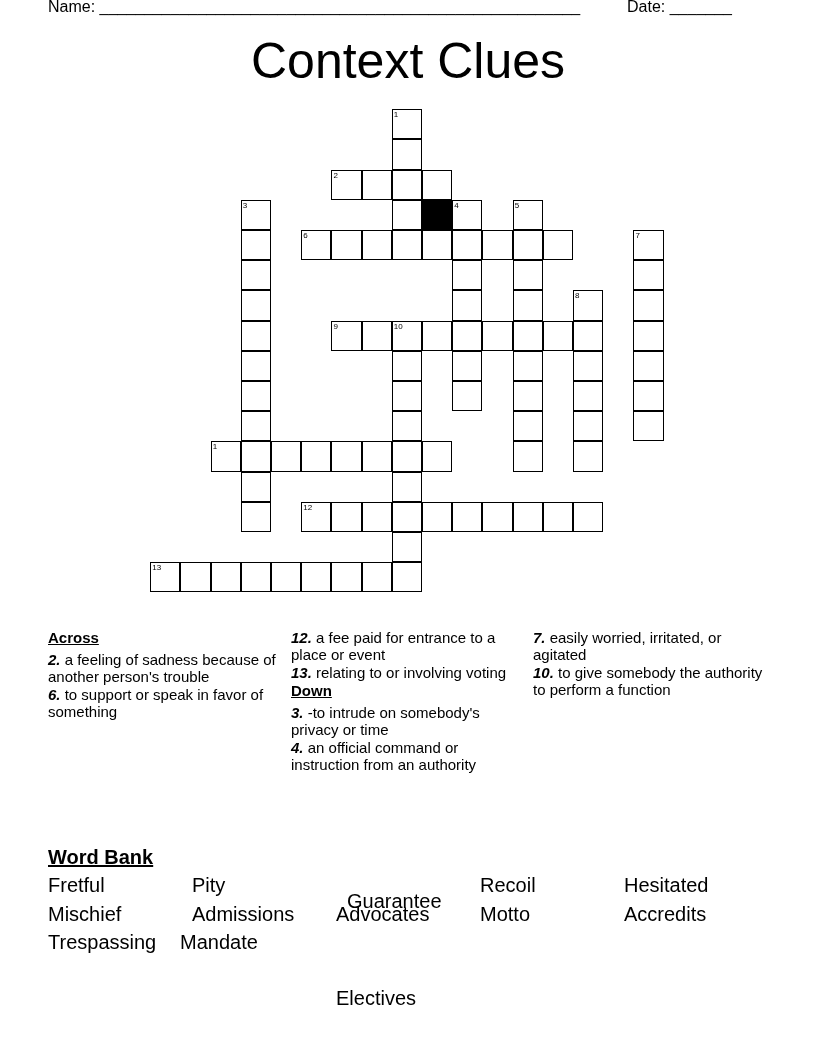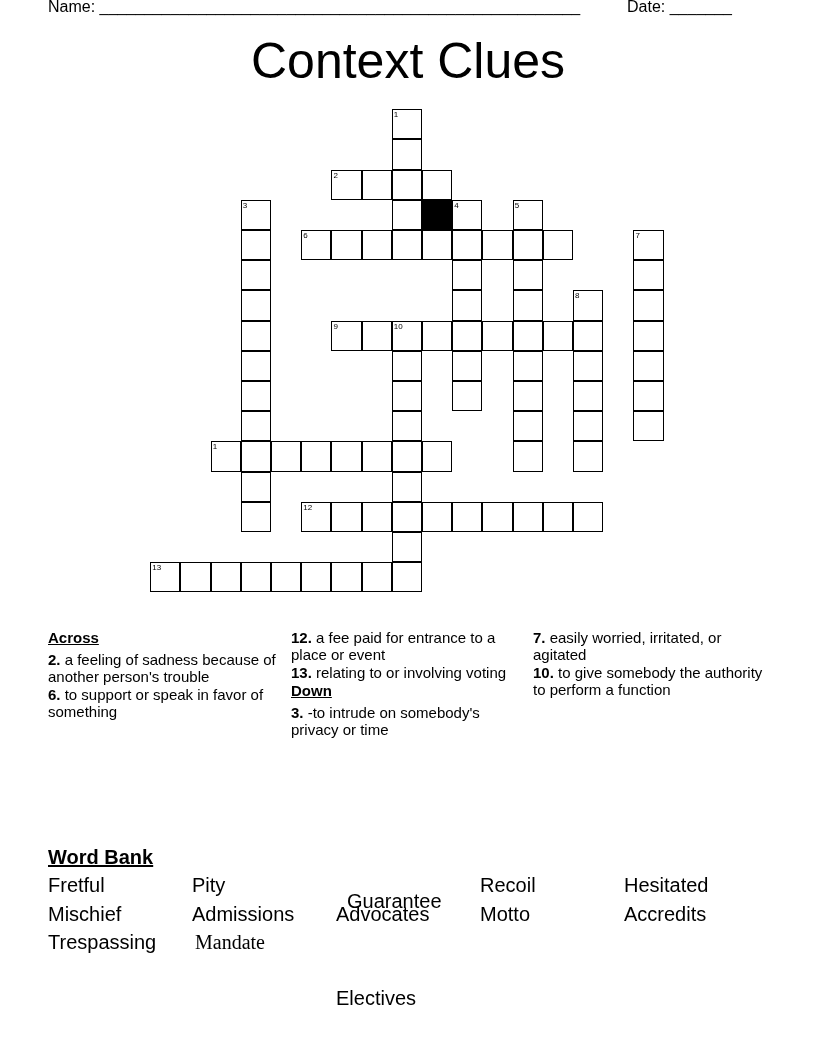--- a/index.html
+++ b/index.html
@@ -8,21 +8,21 @@
   .header-line .name-label { position:absolute; left:0; }
   .header-line .date-label { position:absolute; left:579px; }
   .title { position:absolute; top:32px; left:0; width:816px; text-align:center; font-size:50px; }
   .grid { position:absolute; left:151px; top:110px; width:520px; height:490px; }
   .cell { position:absolute; width:30.2px; height:30.2px; box-sizing:border-box; border:1.5px solid #000; background:#fff; margin-left:-0.75px; margin-top:-0.75px; }
   .cell.black { background:#000; }
   .cell .num { position:absolute; left:1px; top:0px; font-size:8px; line-height:9px; }
   .clues { position:absolute; top:629px; font-size:15px; line-height:17px; }
   .clues .heading { font-weight:bold; text-decoration:underline; margin-bottom:5px; }
   .clues .clue { margin-bottom:1px; }
-  .clues .clue b { font-weight:bold; }
+  .clues .clue b { font-weight:bold;font-style:italic; }
   .wb-title { position:absolute; left:48px; top:846px; font-size:20px; font-weight:bold; text-decoration:underline; }
   .wb-word { position:absolute; font-size:20px; }
 </style>
 </head>
 <body>
 
 <div class="header-line">
   <span class="name-label">Name: ______________________________________________________</span>
   <span class="date-label">Date: _______</span>
 </div>
@@ -154,35 +154,36 @@
   <div class="heading">Across</div>
   <div class="clue"><b>2.</b><span> a feeling of sadness because of another person's trouble</span></div>
   <div class="clue"><b>6.</b><span> to support or speak in favor of something</span></div>
 </div>
 
 <div class="clues" style="left:291px; width:225px;">
   <div class="clue"><b>12.</b><span> a fee paid for entrance to a place or event</span></div>
   <div class="clue"><b>13.</b><span> relating to or involving voting</span></div>
   <div class="heading">Down</div>
   <div class="clue"><b>3.</b><span> -to intrude on somebody's privacy or time</span></div>
+  <div class="clue"><b>4.</b><span> an official command or instruction from an authority</span></div>
 </div>
 
 <div class="clues" style="left:533px; width:235px;">
   <div class="clue"><b>7.</b><span> easily worried, irritated, or agitated</span></div>
   <div class="clue"><b>10.</b><span> to give somebody the authority to perform a function</span></div>
 </div>
 
 <div class="wb-title">Word Bank</div>
 <div id="word-bank">
     <div class="wb-word" style="left: 48px; top: 874px;">Fretful</div>
     <div class="wb-word" style="left: 192px; top: 874px;">Pity</div>
     <div class="wb-word" style="left: 347px; top: 874px; margin-top: 16px;">Guarantee</div>
     <div class="wb-word" style="left: 480px; top: 874px;">Recoil</div>
     <div class="wb-word" style="left: 624px; top: 874px;">Hesitated</div>
     <div class="wb-word" style="left: 48px; top: 902.5px;">Mischief</div>
     <div class="wb-word" style="left: 192px; top: 902.5px;">Admissions</div>
     <div class="wb-word" style="left: 336px; top: 902.5px;">Advocates</div>
     <div class="wb-word" style="left: 480px; top: 902.5px;">Motto</div>
     <div class="wb-word" style="left: 624px; top: 902.5px;">Accredits</div>
     <div class="wb-word" style="left: 48px; top: 931px;">Trespassing</div>
-    <div class="wb-word" style="left: 195px; top: 931px; font-family: Liberation Serif, serif;">Mandate</div>
+    <div class="wb-word" style="left: 180px; top: 931px;">Mandate</div>
     <div class="wb-word" style="left: 336px; top: 987px;">Electives</div>
   </div>
 
 </body></html>

